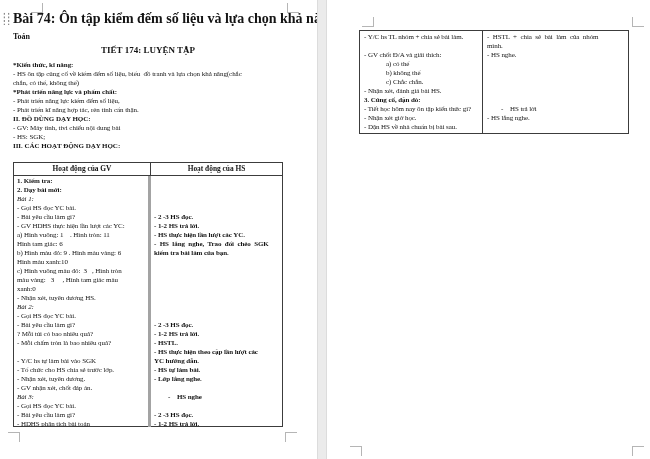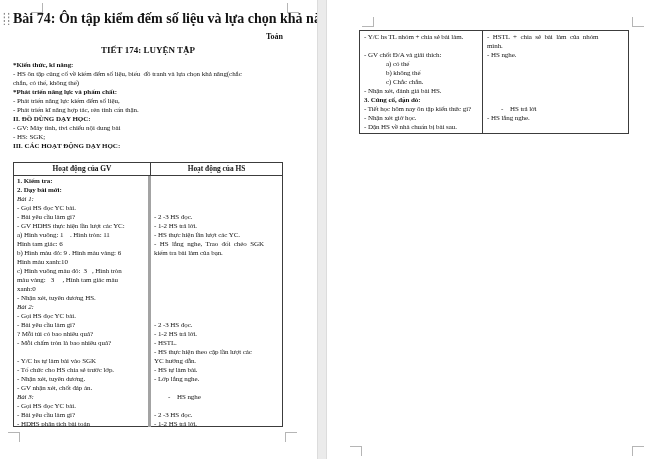--- a/index.html
+++ b/index.html
@@ -16,39 +16,39 @@
       background-size:4.5px 3.6px;}
   
   .mark{position:absolute;width:12px;height:10px;box-sizing:border-box;}
   .mark.tl{border-right:1px solid #b5b5b5;border-bottom:1px solid #b5b5b5;}
   .mark.tr{border-left:1px solid #b5b5b5;border-bottom:1px solid #b5b5b5;}
   .mark.bl{border-right:1px solid #b5b5b5;border-top:1px solid #b5b5b5;}
   .mark.br{border-left:1px solid #b5b5b5;border-top:1px solid #b5b5b5;}
   
   .title{position:absolute;left:13px;top:12px;width:270px;text-align:right;
          font-weight:bold;font-size:14px;line-height:13px;white-space:nowrap;}
-  .subtitle{position:absolute;left:13px;top:32px;width:270px;text-align:right;
+  .subtitle{position:absolute;left:13px;top:32px;width:270px;text-align:left;
          font-weight:bold;font-size:8px;line-height:10px;}
   .lesson{position:absolute;left:13px;top:45px;width:270px;text-align:center;
          font-weight:bold;font-size:9px;line-height:11px;}
   
   #p1-sections{position:absolute;left:13px;top:61px;width:274px;}
   #p1-sections .ln{height:9px;line-height:9px;font-size:7px;white-space:pre;overflow:hidden;letter-spacing:-0.05px;}
   
   .tbl{position:absolute;border:1px solid #3c3c3c;box-sizing:border-box;background:#fff;}
   #tbl1{left:13px;top:162px;width:270px;height:265px;}
   #tbl1 .thead{display:flex;height:13px;border-bottom:1px solid #3c3c3c;box-sizing:border-box;align-items:flex-end;}
   #tbl1 .thead .hc{font-weight:bold;font-size:7.4px;line-height:12px;text-align:center;overflow:hidden;}
   #tbl1 .thead .hc.gv{width:137px;border-right:1px solid #3c3c3c;box-sizing:border-box;}
   #tbl1 .thead .hc.hs{flex:1;}
   .tbody{display:flex;}
   #tbl1 .tbody{height:251px;}
   .col{box-sizing:border-box;overflow:hidden;}
   #tbl1 .col.gv{width:137px;border-right:3px solid #a3a3a3;padding:1px 2px 0 3px;}
-  #tbl1 .col.hs{flex:1;padding:1px 2px 0 3px;}
+  #tbl1 .col.hs{flex:1;padding:1px 2px 0 3px;font-weight:bold;}
   #tbl2{left:32px;top:16px;width:270px;height:104px;}
   #tbl2 .col.gv{width:123px;border-right:1px solid #3c3c3c;padding:2px 2px 0 4px;}
   #tbl2 .col.hs{flex:1;padding:2px 2px 0 4px;}
   #tbl2 .tbody{height:102px;}
   .col .ln{height:9px;line-height:9px;font-size:7px;white-space:pre;overflow:hidden;letter-spacing:-0.08px;}
   .ln.b{font-weight:bold;}
   .ln.i{font-style:italic;}
   .ln.ind1{padding-left:14px;}
   .ln.ind2{padding-left:22px;}
   .ln.w{word-spacing:1.8px;}

